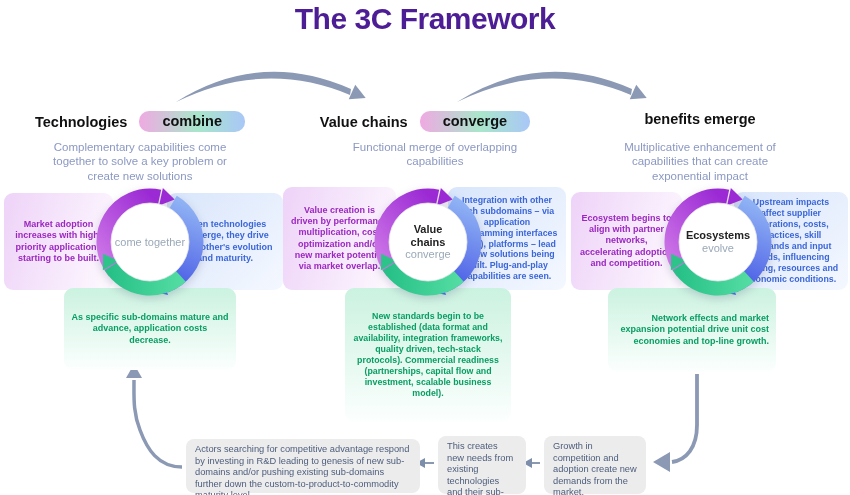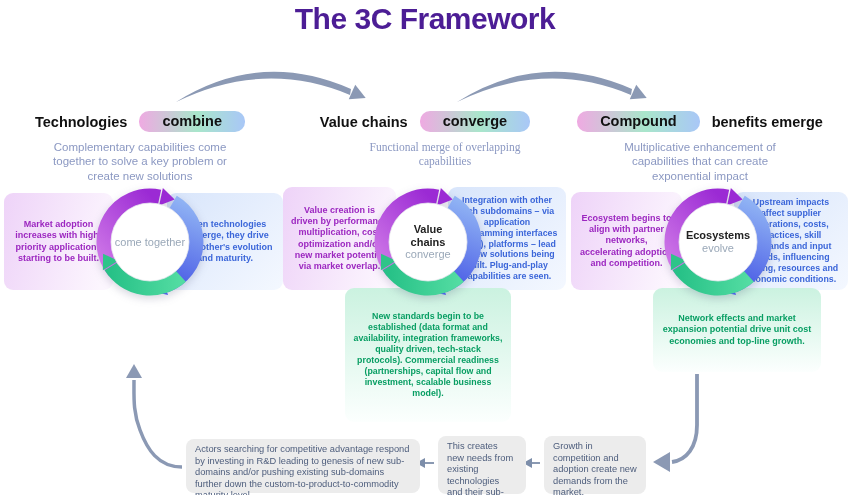--- a/index.html
+++ b/index.html
@@ -12,38 +12,38 @@
   
   .col-header{position:absolute;top:111px;display:flex;align-items:center;justify-content:center;
               gap:12px;font-size:14.5px;font-weight:700;color:#111;z-index:2;}
   .col-header .pill{padding:2px 23px 3px;border-radius:10px;
         background:linear-gradient(90deg,#efaae2 0%,#a9e6cb 55%,#a9c7f7 100%);}
   .h-pre:empty,.h-post:empty{display:none;}
   .h0{left:20px;width:240px;} .h1{left:300px;width:250px;} .h2{left:570px;width:260px;}
 
   .subtitle{position:absolute;top:140px;text-align:center;font-size:11.5px;line-height:1.26;
             color:#8b98c2;z-index:2;}
-  .s0{left:38px;width:204px;} .s1{left:350px;width:190px;font-family:Liberation Serif, serif;} .s2{left:603px;width:194px;}
+  .s0{left:38px;width:204px;} .s1{left:340px;width:190px;} .s2{left:603px;width:194px;}
 
   
   .box{position:absolute;z-index:2;border-radius:9px;display:flex;align-items:center;
        justify-content:center;text-align:center;font-weight:700;font-size:9px;line-height:1.24;
        padding:6px 7px;box-sizing:border-box;}
   .purple{background:linear-gradient(105deg,#eed3f8 0%,#fcf6fe 90%);color:#9c27c0;}
   .blue{background:linear-gradient(135deg,#d8e5fb 0%,#f4f8ff 100%);color:#3b66d9;}
   .green{background:linear-gradient(180deg,#cbf2e0 0%,#fcfffe 100%);color:#089e63;}
   .p0{left:4px;top:193px;width:109px;height:97px;}
   .b0{left:167px;top:193px;width:116px;height:97px;}
   .g0{left:64px;top:288px;width:172px;height:82px;}
   .p1{left:283px;top:187px;width:113px;height:103px;}
   .b1{left:448px;top:187px;width:118px;height:103px;font-size:8.8px;}
   .g1{left:345px;top:288px;width:166px;height:134px;font-size:8.8px;}
   .p2{left:571px;top:192px;width:111px;height:98px;}
   .b2{left:734px;top:192px;width:114px;height:98px;font-size:8.8px;}
-  .g2{left:653px;top:288px;width:168px;height:84px;}
+  .g2{left:608px;top:288px;width:168px;height:84px;text-align:right;}
 
   
   .cycle{position:absolute;top:177px;width:130px;height:130px;z-index:3;}
   .c0{left:85px;} .c1{left:363px;} .c2{left:653px;}
   .cycle svg{filter:drop-shadow(0 3px 4px rgba(70,70,110,0.22));}
   .cycle .arc{fill:none;stroke-width:15;}
   .cycle-label{position:absolute;inset:0;display:flex;flex-direction:column;align-items:center;
                justify-content:center;text-align:center;z-index:4;}
   .cl-main{font-size:11px;font-weight:700;color:#222;line-height:1.18;}
   .cl-sub{font-size:11px;font-weight:400;color:#9aa8b8;line-height:1.18;}
@@ -112,20 +112,21 @@
 
   
   <div class="col-header h0">
     <span class="h-pre">Technologies</span>
     <span class="pill">combine</span>
 
   </div>
   <div class="subtitle s0">Complementary capabilities come together to solve a key problem or create new solutions</div>
   <div class="box purple p0">Market adoption increases with high-priority applications starting to be built.</div>
   <div class="box blue b0">When technologies converge, they drive each other's evolution and maturity.</div>
+  <div class="box green g0">As specific sub-domains mature and advance, application costs decrease.</div>
   <div class="cycle c0">
     <svg width="130" height="130" viewBox="0 0 130 130">
       <path class="arc" d="M29.8,94.6 A46,46 0 0 1 74.6,20" stroke="url(#gradPurple)"></path>
       <polygon points="0,-9 14,0 0,9" fill="#9b2ad4" transform="translate(76,19.7) rotate(12)"></polygon>
       <path class="arc" d="M88,25.2 A46,46 0 0 1 80.7,108.2" stroke="url(#gradBlue)"></path>
       <polygon points="0,-9 14,0 0,9" fill="#4d5fe6" transform="translate(80,109.5) rotate(160)"></polygon>
       <path class="arc" d="M95.8,99.2 A46,46 0 0 1 26,89.4" stroke="url(#gradGreen)"></path>
       <polygon points="0,-9 14,0 0,9" fill="#2ec489" transform="translate(25.5,88.5) rotate(-122)"></polygon>
       <circle cx="65" cy="65" r="39" fill="#ffffff" stroke="#e9e9ef" stroke-width="0.8"></circle>
     </svg>
@@ -156,21 +157,20 @@
     </svg>
     <div class="cycle-label">
       <div class="cl-main">Value chains</div>
       <div class="cl-sub">converge</div>
     </div>
   </div>
 
   
   <div class="col-header h2">
 
-    <span class="pill">Compound</span>
     <span class="h-post">benefits emerge</span>
   </div>
   <div class="subtitle s2">Multiplicative enhancement of capabilities that can create exponential impact</div>
   <div class="box purple p2">Ecosystem begins to align with partner networks, accelerating adoption and competition.</div>
   <div class="box blue b2">Upstream impacts affect supplier operations, costs, practices, skill demands and input needs, influencing pricing, resources and economic conditions.</div>
   <div class="box green g2">Network effects and market expansion potential drive unit cost economies and top-line growth.</div>
   <div class="cycle c2">
     <svg width="130" height="130" viewBox="0 0 130 130">
       <path class="arc" d="M29.8,94.6 A46,46 0 0 1 74.6,20" stroke="url(#gradPurple)"></path>
       <polygon points="0,-9 14,0 0,9" fill="#9b2ad4" transform="translate(76,19.7) rotate(12)"></polygon>

